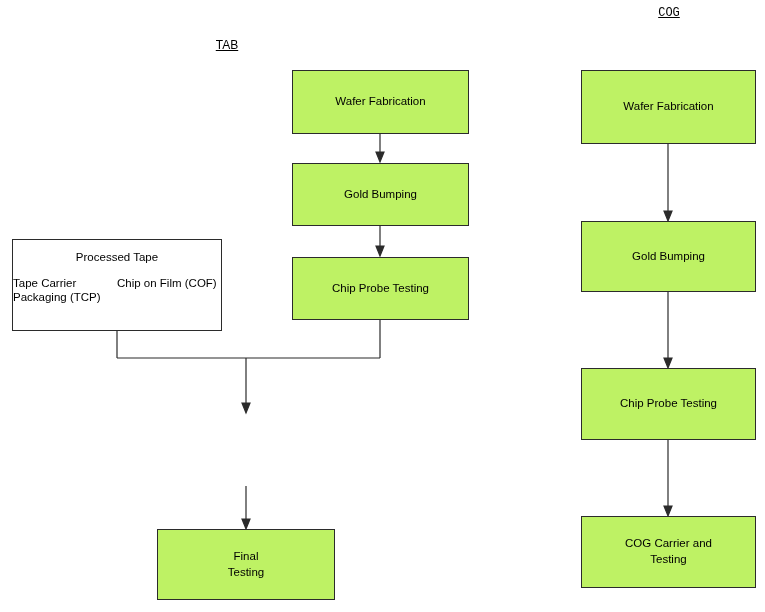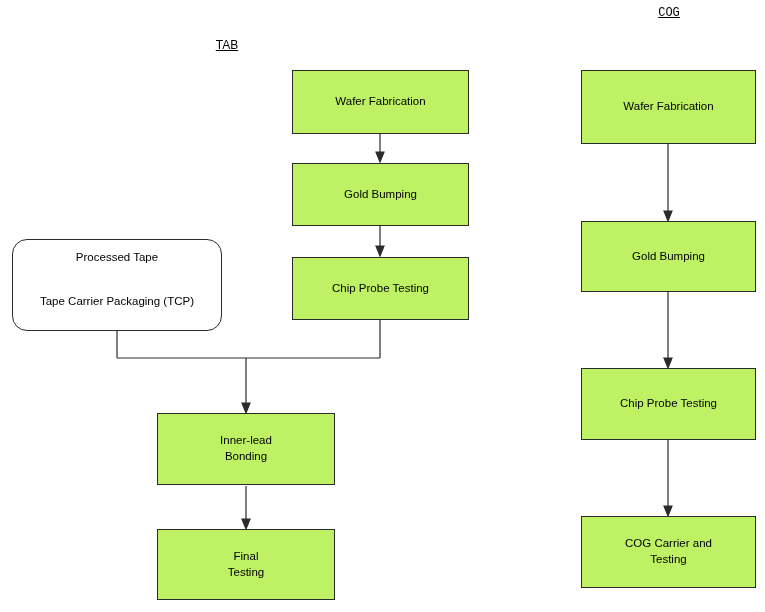--- a/index.html
+++ b/index.html
@@ -55,24 +55,22 @@
     text-align: center;
     margin-top: 10px;
     font-size: 11.5px;
   }
   .tape-cols {
     display: flex;
     margin-top: 10px;
   }
   .tape-col {
     flex: 1 1 50%;
-    text-align: center;
     font-size: 11.5px;
     line-height: 1.3;
-    margin-top: 18px;
   }
   svg.connectors {
     position: absolute;
     left: 0; top: 0;
     width: 765px;
     height: 612px;
     pointer-events: none;
   }
 </style>
 </head>
@@ -122,41 +120,40 @@
   </div>
 
   <div class="node" style="left:292px; top:163px; width:177px; height:63px;">
     <span>Gold Bumping</span>
   </div>
 
   <div class="node" style="left:292px; top:257px; width:177px; height:63px;">
     <span>Chip Probe Testing</span>
   </div>
 
-  <div class="node" style="left:157px; top:413px; width:178px; height:72px;">
-    <div>
-      <span>Inner-lead</span>
-      <span>Bonding</span>
-    </div>
-  </div>
 
   <div class="node" style="left:157px; top:529px; width:178px; height:71px;">
     <div>
       <span>Final</span>
       <span>Testing</span>
     </div>
   </div>
 
-  <div class="tape-node" style="left:12px; top:239px; width:210px; height:92px;border-radius:15px;">
+  <div class="tape-node" style="left:12px; top:239px; width:210px; height:92px;">
     <div class="tape-title">Processed Tape</div>
     <div class="tape-cols">
       <div class="tape-col">
         <span>Tape Carrier</span>
         <span>Packaging</span>
         <span>(TCP)</span>
+      </div>
+      <div class="tape-col">
+        <span>Chip on</span>
+        <span>Film</span>
+        <span>(COF)</span>
       </div>
     </div>
   </div>
 
   <div class="node" style="left:581px; top:70px; width:175px; height:74px;">
     <span>Wafer Fabrication</span>
   </div>
 
   <div class="node" style="left:581px; top:221px; width:175px; height:71px;">
     <span>Gold Bumping</span>

